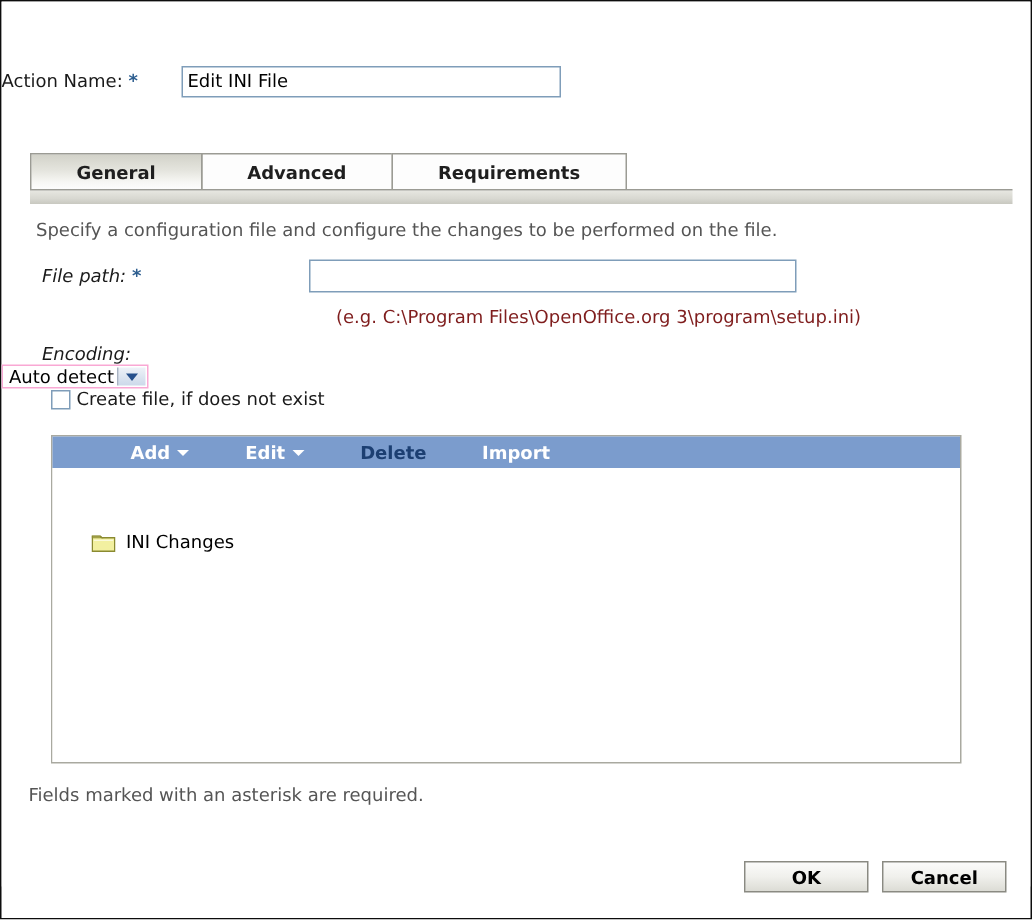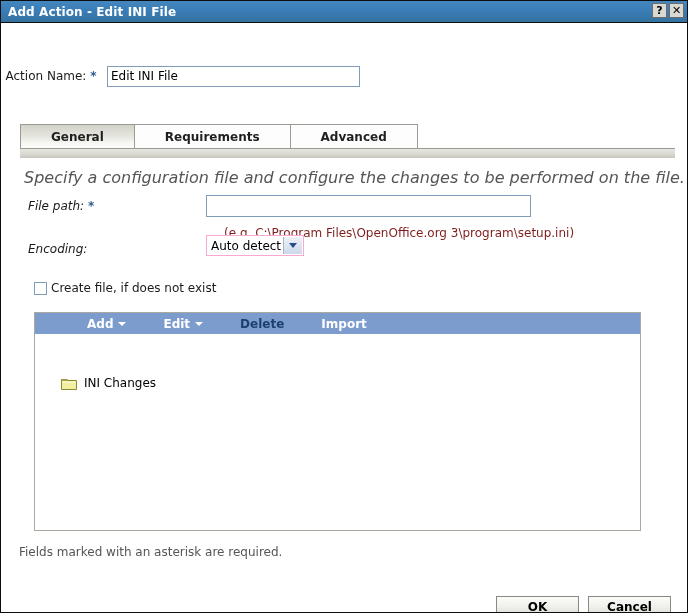--- a/index.html
+++ b/index.html
@@ -75,21 +75,21 @@
     position: absolute;
     left: 0;
     top: 41px;
     width: 100%;
     height: 24px;
     display: flex;
     align-items: center;
   }
   .action-label {
     width: 100px;
-    text-align: center;
+    text-align: left;
     font-size: 12px;
     color: #1a1a1a;
     padding-right: 4px;
     white-space: nowrap;
   }
   .req-star {
     color: #2c5d8f;
     font-weight: bold;
     font-size: 12px;
   }
@@ -99,21 +99,21 @@
     background: #ffffff;
     font-family: "DejaVu Sans", sans-serif;
     font-size: 12px;
     color: #000000;
     padding: 1px 3px;
     outline: none;
   }
   #action-name-input {
     width: 253px;
     height: 21px;
-    margin-left: 2px;
+    margin-left: 16px;
   }
 
   
   .tabstrip {
     position: absolute;
     left: 19px;
     top: 101px;
     display: flex;
     align-items: flex-end;
     z-index: 3;
@@ -150,24 +150,23 @@
     background: linear-gradient(to bottom, #e7e7e1 0%, #d8d8d1 60%, #c8c8c0 100%);
     border-top: 1px solid #9b9b94;
     z-index: 1;
   }
 
   
   .desc-text {
     position: absolute;
     left: 23px;
     top: 145px;
-    font-size: 16px;
+    font-size: 12px;
     color: #555555;
     white-space: nowrap;
-    font-style: italic;
   }
 
   .filepath-row {
     position: absolute;
     left: 0;
     top: 172px;
     width: 100%;
     height: 22px;
     display: flex;
     align-items: center;
@@ -193,25 +192,26 @@
     top: 203px;
     font-size: 12px;
     color: #7f1d1d;
     white-space: nowrap;
   }
 
   
   .encoding-row {
     position: absolute;
     left: 0;
-    top: 212px;
+    top: 228px;
     width: 100%;
     height: 21px;
     display: flex;
-    align-items: flex-end;
+    align-items: flex-start;
+    flex-direction: column;
   }
   .select-wrap {
     position: relative;
     box-sizing: border-box;
     height: 21px;
     border: 1px solid #f9a8d4;
     background: #ffffff;
     display: flex;
     align-items: center;
     padding: 0 22px 0 4px;
@@ -361,42 +361,35 @@
     display: flex;
     align-items: center;
     justify-content: center;
   }
 </style>
 </head>
 <body>
 
 <div class="window">
 
-  <div class="titlebar">
-    <div class="titlebar-text">Add Action - Edit INI File</div>
-    <div class="titlebar-buttons">
-      <div class="tb-btn">?</div>
-      <div class="tb-btn">✕</div>
-    </div>
-  </div>
 
   <div class="content">
 
     <div class="action-row">
       <div class="action-label">
         <span>Action Name:</span>
         <span class="req-star">*</span>
       </div>
       <input id="action-name-input" class="text-input" type="text" value="Edit INI File" style="">
     </div>
 
     <div class="tabstrip">
       <div class="tab active">General</div>
+      <div class="tab">Advanced</div>
       <div class="tab">Requirements</div>
-      <div class="tab">Advanced</div>
     </div>
     <div class="tab-underline"></div>
 
     <div class="desc-text">Specify a configuration file and configure the changes to be performed on the file.</div>
 
     <div class="filepath-row">
       <div class="field-label">
         <span>File path:</span>
         <span class="req-star">*</span>
       </div>

